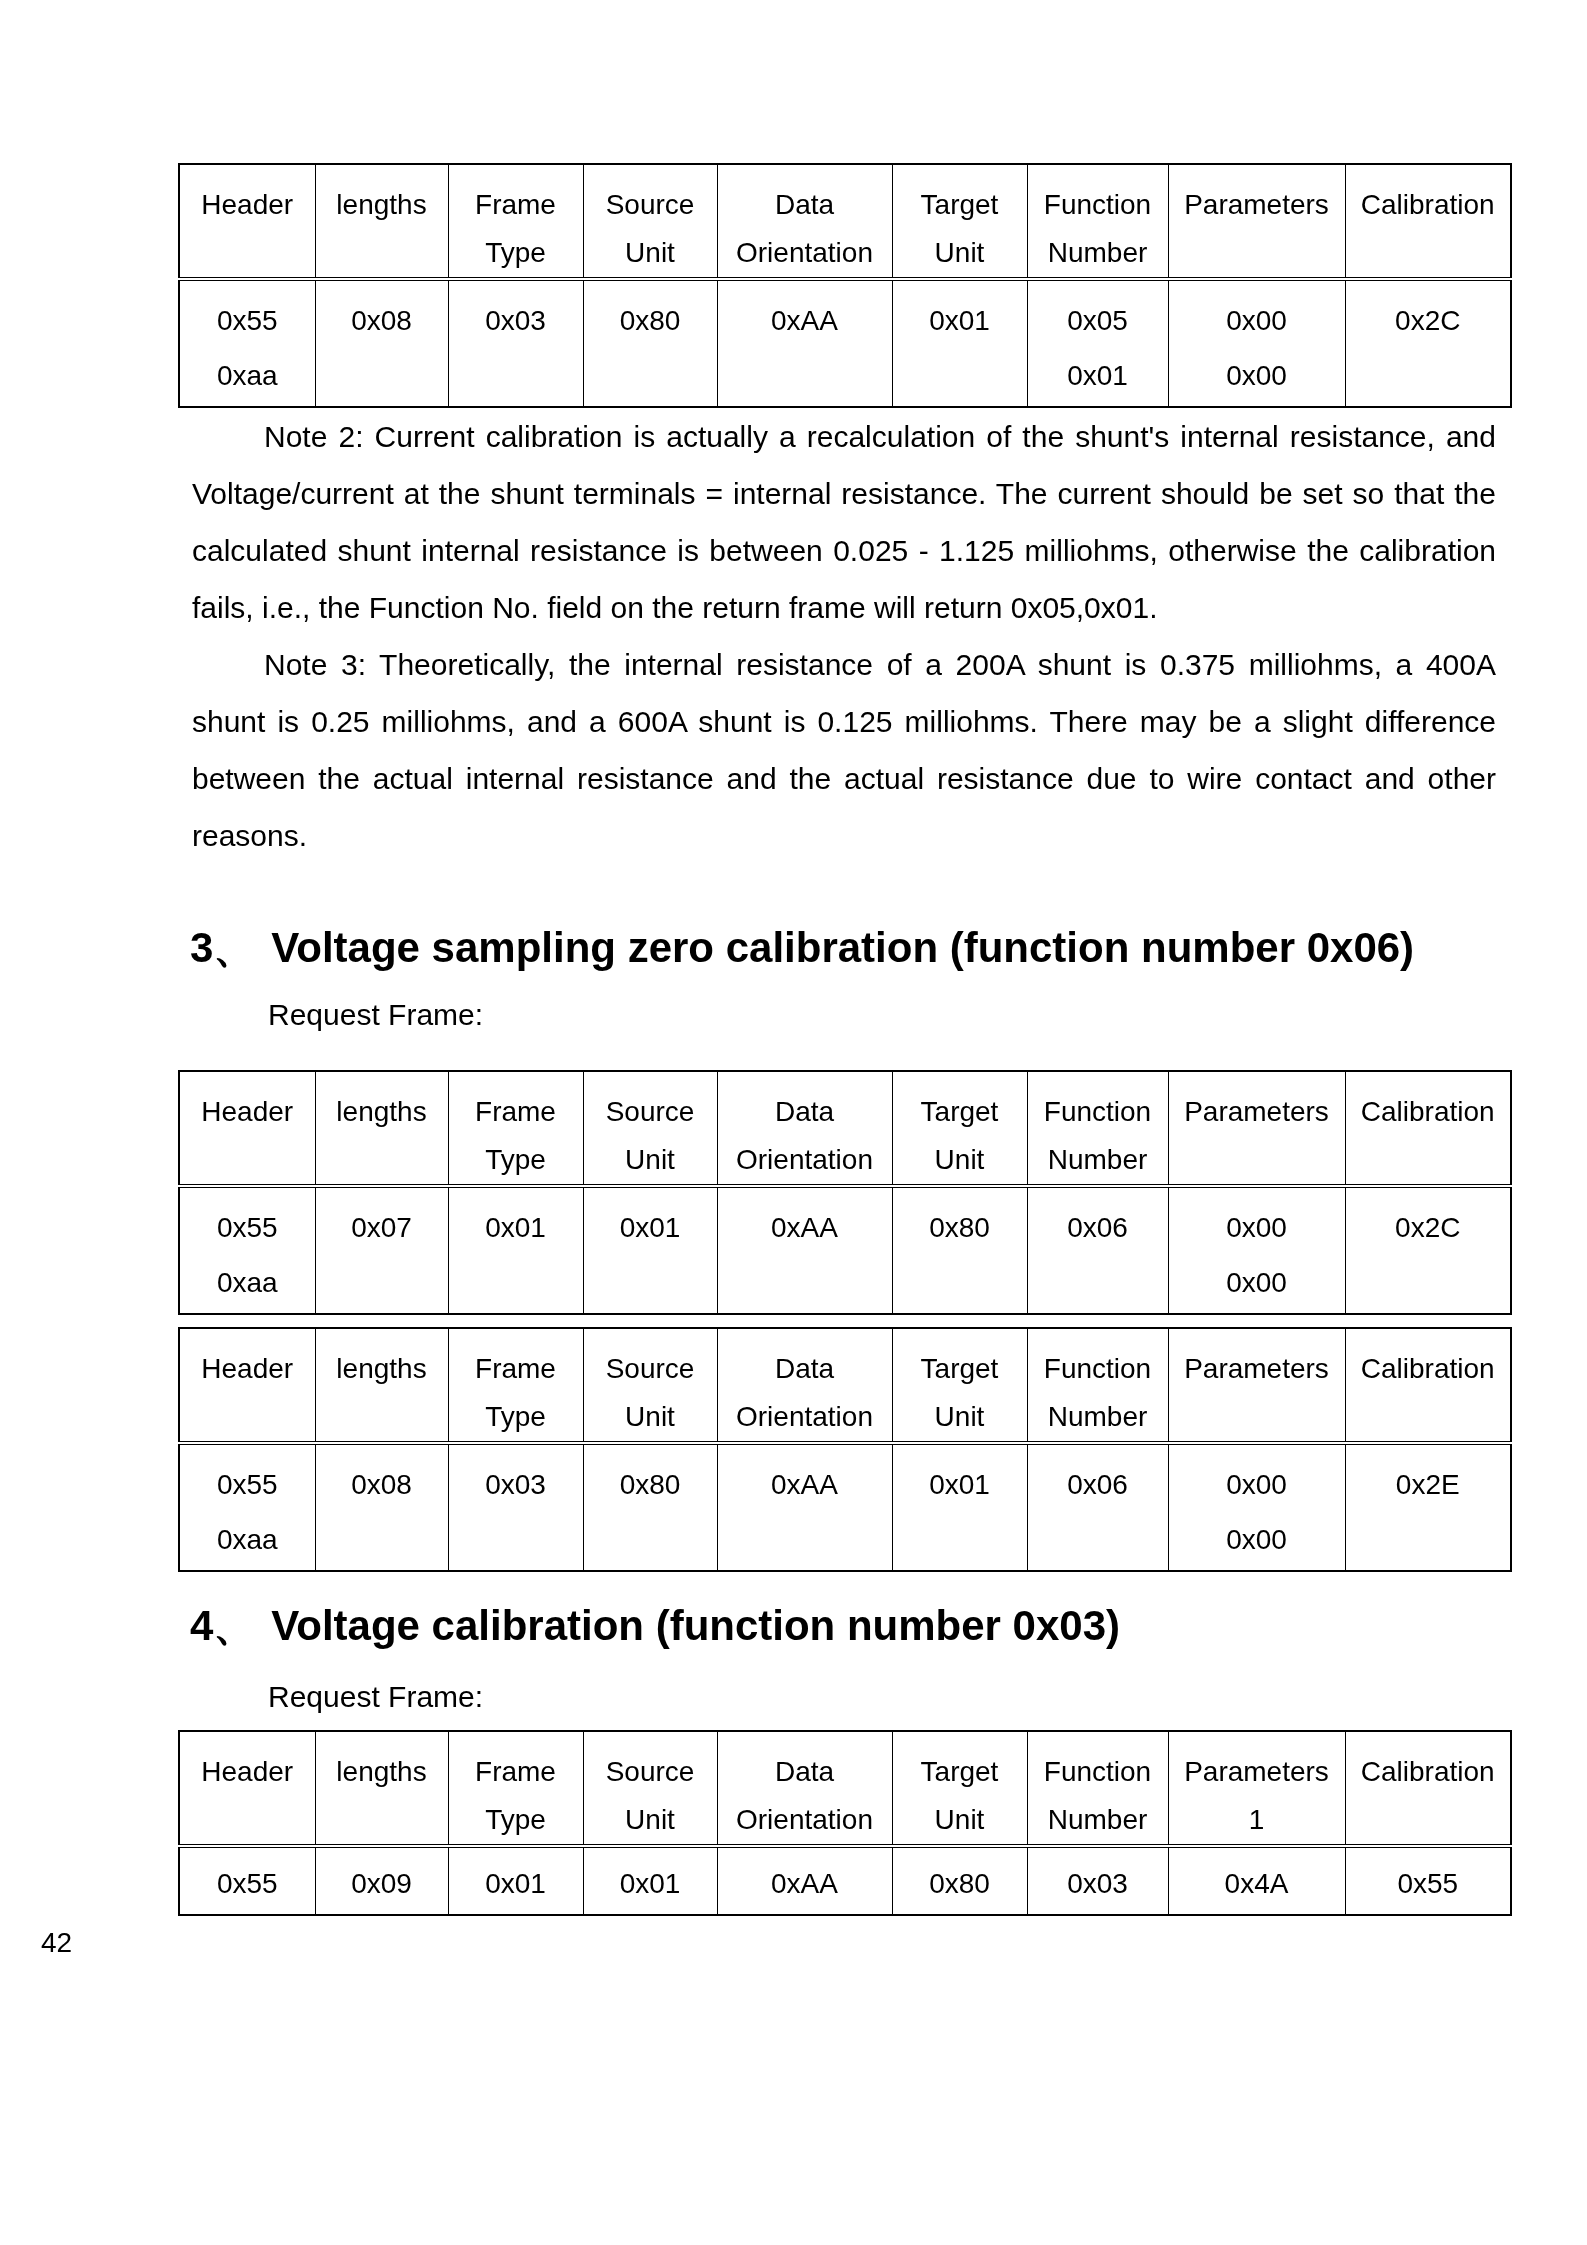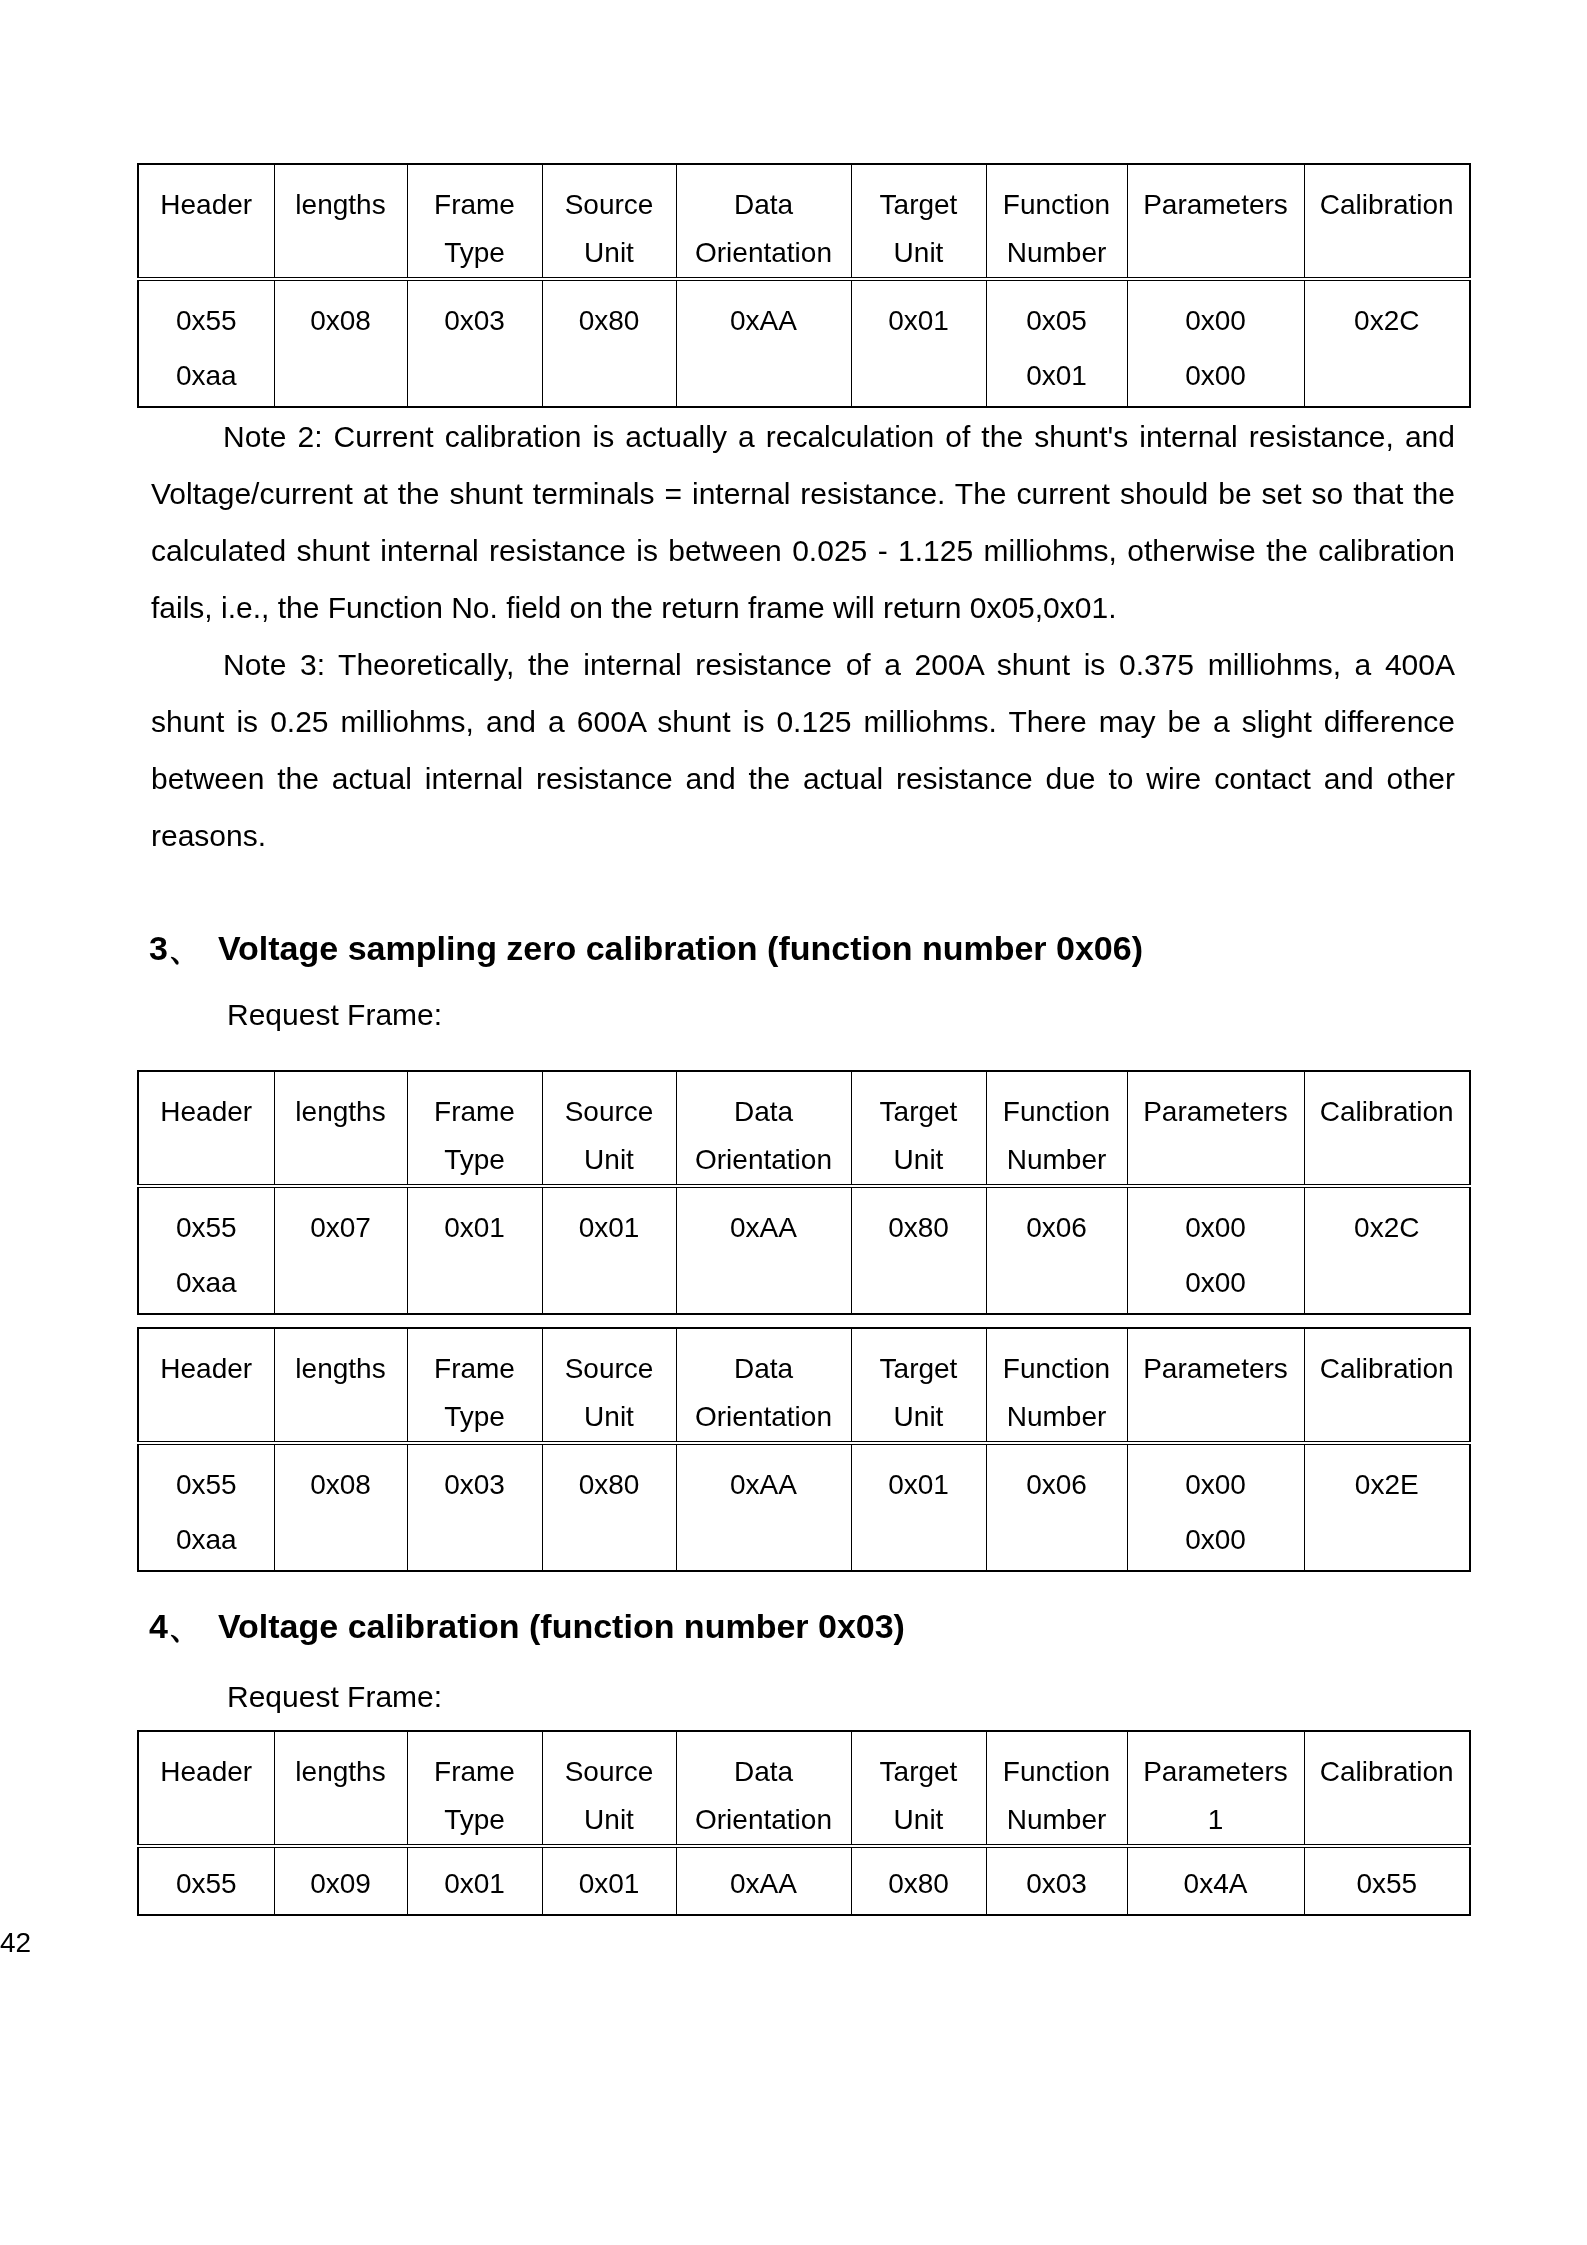--- a/index.html
+++ b/index.html
@@ -2,39 +2,39 @@
 <html><head>
 <meta charset="utf-8">
 <style>
   * { margin:0; padding:0; box-sizing:border-box; }
   html,body { background:#ffffff; }
   body {
     width:1587px; height:2245px; overflow:hidden;
     font-family:"Liberation Sans","DejaVu Sans",sans-serif;
     color:#000;
   }
-  .page { position:relative; width:1587px; height:2245px; background:#fff; }
+  .page { position:relative; width:1587px; height:2245px; background:#fff;padding-left:41px; }
   .content { margin-left:137px; width:1332px; padding-top:163px; }
 
   
   table.ft { border-collapse:collapse; table-layout:fixed; width:1332px; border:2px solid #000; }
   table.ft td { border:1px solid #000; vertical-align:top; text-align:center; font-size:28px; padding:0; }
   table.ft tr.hrow td { height:112px; padding-top:16px; border-bottom:4px double #000; }
   table.ft tr.hrow .cl { line-height:48px; }
   table.ft tr.drow td { height:128px; padding-top:12px; }
   table.ft tr.drow .cl { line-height:55px; }
   table.ft.t4 tr.drow td { height:69px; padding-top:8px; }
   col.c1{width:136px} col.c2{width:133px} col.c3{width:135px}
   col.c4{width:134px} col.c5{width:175px} col.c6{width:135px}
   col.c7{width:141px} col.c8{width:177px} col.c9{width:166px}
 
   
   .note { font-size:30px; line-height:57px; padding:0 14px; text-indent:72px; }
   .just { text-align:justify; }
-  .heading { font-size:34px; font-weight:700; line-height:44px; padding-left:12px; }
+  .heading { font-size:42px; font-weight:700; line-height:44px; padding-left:12px; }
   .heading .hnum { margin-right:16px; }
   .sublabel { font-size:30px; line-height:46px; padding-left:90px; }
 
   .mt-note1 { margin-top:16px; }
   .mt-h3   { margin-top:62px; }
   .mt-req  { margin-top:22px; }
   .mt-t2   { margin-top:32px; }
   .mt-ret  { margin-top:20px; }
   .mt-t3   { margin-top:12px; }
   .mt-h4   { margin-top:32px; }

